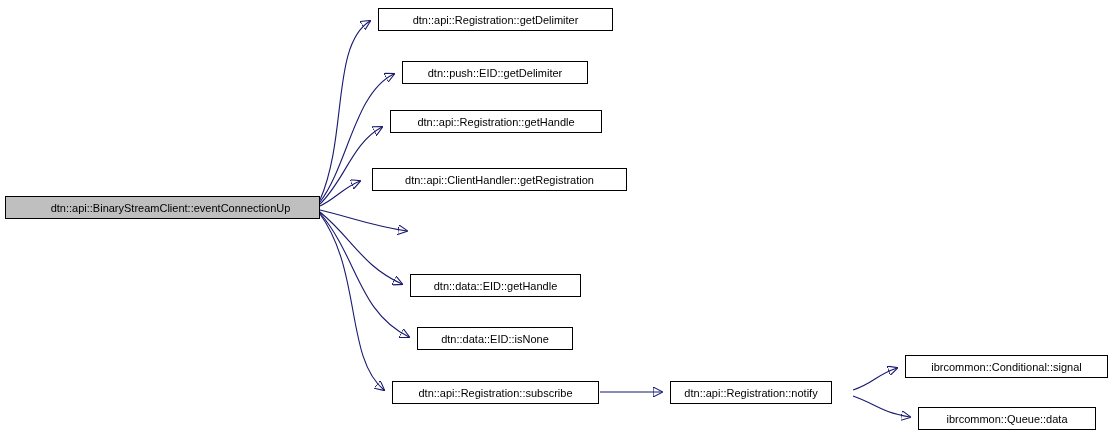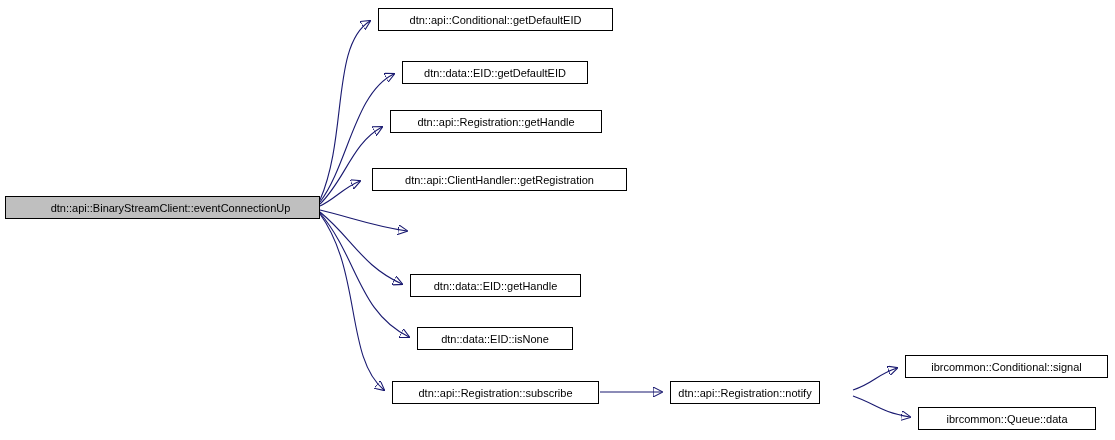--- a/index.html
+++ b/index.html
@@ -73,25 +73,25 @@
     <path d="M 600 392 L 662 392" marker-end="url(#arrow)"></path>
     <path d="M 853 390 C 874 383, 876 375, 897 368" marker-end="url(#arrow)"></path>
     <path d="M 853 396 C 876 404, 880 412, 910 417" marker-end="url(#arrow)"></path>
   </svg>
 
   <div class="node root" style="left:5px; top:196px; width:315px;padding-left:16px;">
     <span class="node-label">dtn::api::BinaryStreamClient::eventConnectionUp</span>
   </div>
 
   <div class="node" style="left:378px; top:8px; width:235px;">
-    <span class="node-label">dtn::api::Conditional::getDefaultEID</span>
+    <span class="node-label">dtn::api::Registration::getDelimiter</span>
   </div>
 
   <div class="node" style="left:402px; top:61px; width:186px;">
-    <span class="node-label">dtn::data::EID::getDefaultEID</span>
+    <span class="node-label">dtn::push::EID::getDelimiter</span>
   </div>
 
   <div class="node" style="left:390px; top:110px; width:212px;">
     <span class="node-label">dtn::api::Registration::getHandle</span>
   </div>
 
   <div class="node" style="left:348px; top:168px; width:255px;margin-left:24px;">
     <span class="node-label">dtn::api::ClientHandler::getRegistration</span>
   </div>
 
@@ -101,21 +101,21 @@
   </div>
 
   <div class="node" style="left:392px; top:381px; width:207px;">
     <span class="node-label">dtn::api::Registration::subscribe</span>
   </div>
 
   <div class="node" style="left:417px; top:327px; width:156px;">
     <span class="node-label">dtn::data::EID::isNone</span>
   </div>
 
-  <div class="node" style="left:670px; top:381px; width:150px;">
+  <div class="node" style="left:670px; top:381px; width:162px;">
     <span class="node-label">dtn::api::Registration::notify</span>
   </div>
 
   <div class="node" style="left:905px; top:355px; width:203px;">
     <span class="node-label">ibrcommon::Conditional::signal</span>
   </div>
 
   <div class="node" style="left:918px; top:407px; width:178px;">
     <span class="node-label">ibrcommon::Queue::data</span>
   </div>

